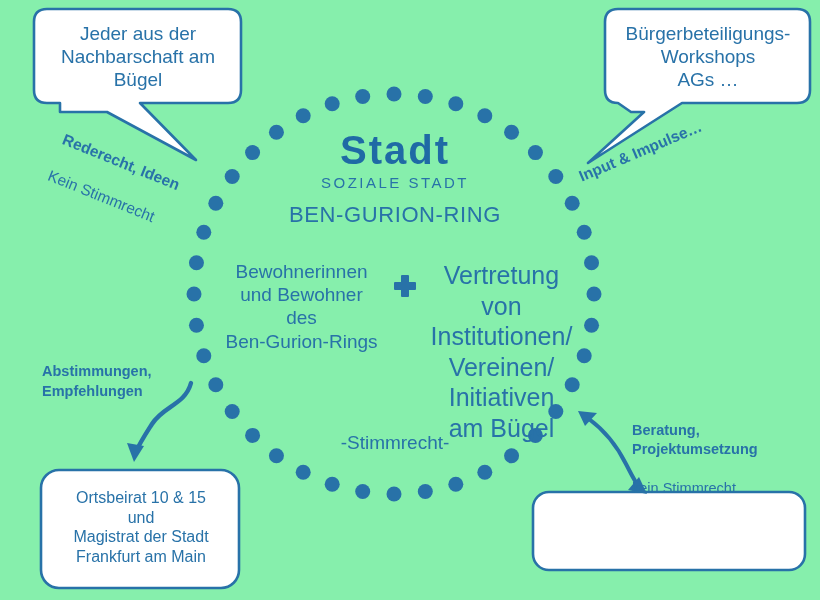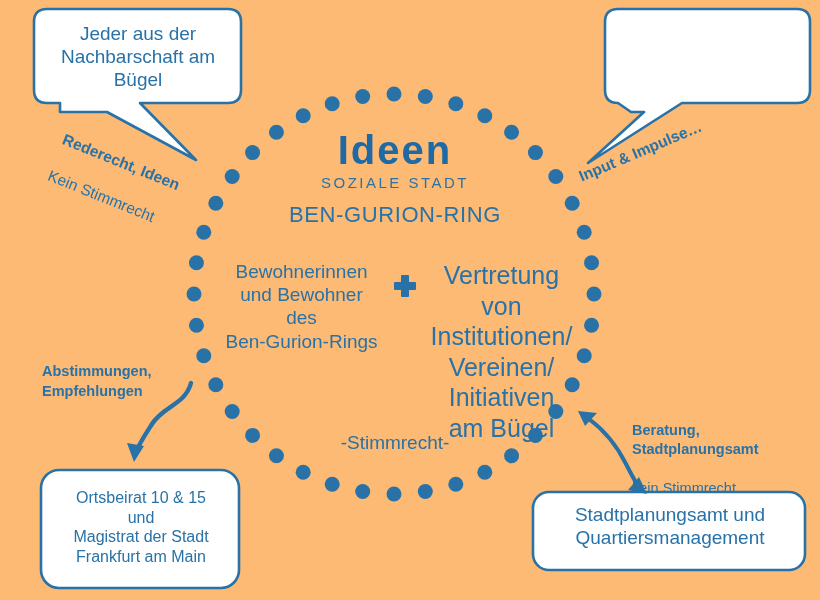--- a/index.html
+++ b/index.html
@@ -11,21 +11,21 @@
     width: 820px;
     height: 600px;
     font-family: "Liberation Sans", sans-serif;
     color: #2872A8;
     overflow: hidden;
   }
   #stage {
     position: relative;
     width: 820px;
     height: 600px;
-    background: #fdba74;
+    background: #86efac;
   }
   .svg-layer {
     position: absolute;
     left: 0; top: 0;
     width: 820px;
     height: 600px;
   }
   .txt {
     position: absolute;
     color: #2872A8;
@@ -180,30 +180,31 @@
     <g>
       <rect x="394" y="282" width="22" height="8" fill="#2872A8" rx="1"></rect>
       <rect x="401" y="275" width="8" height="22" fill="#2872A8" rx="1"></rect>
     </g>
   </svg>
 
   <div class="txt bubble-text" id="bubble-tl-text">Jeder aus der
 Nachbarschaft am
 Bügel</div>
 
+  <div class="txt bubble-text" id="bubble-tr-text">Bürgerbeteiligungs-
+Workshops
+AGs …</div>
 
   <div class="txt bubble-text" id="box-bl-text">Ortsbeirat 10 &amp; 15
 und
 Magistrat der Stadt
 Frankfurt am Main</div>
 
-  <div class="txt bubble-text" id="box-br-text">Stadtplanungsamt und
-Quartiersmanagement</div>
-
-  <div class="txt" id="beirat-title">Ideen</div>
+
+  <div class="txt" id="beirat-title">Stadt</div>
 
   <div class="txt" id="soziale-stadt">SOZIALE STADT</div>
 
   <div class="txt" id="ben-gurion-ring">BEN-GURION-RING</div>
 
   <div class="txt" id="col-left">Bewohnerinnen
 und Bewohner
 des
 Ben-Gurion-Rings</div>
 
@@ -221,17 +222,17 @@
     <span class="l2">Kein Stimmrecht</span>
   </div>
 
   <div class="rot-label" id="lbl-input">Input &amp; Impulse…</div>
 
   <div class="txt" id="lbl-abstimmungen">Abstimmungen,
 Empfehlungen</div>
 
   <div id="lbl-beratung" class="txt">
     <span class="b">Beratung,
-Stadtplanungsamt</span>
+Projektumsetzung</span>
     <span class="r">kein Stimmrecht</span>
   </div>
 
 </div>
 
 </body></html>

